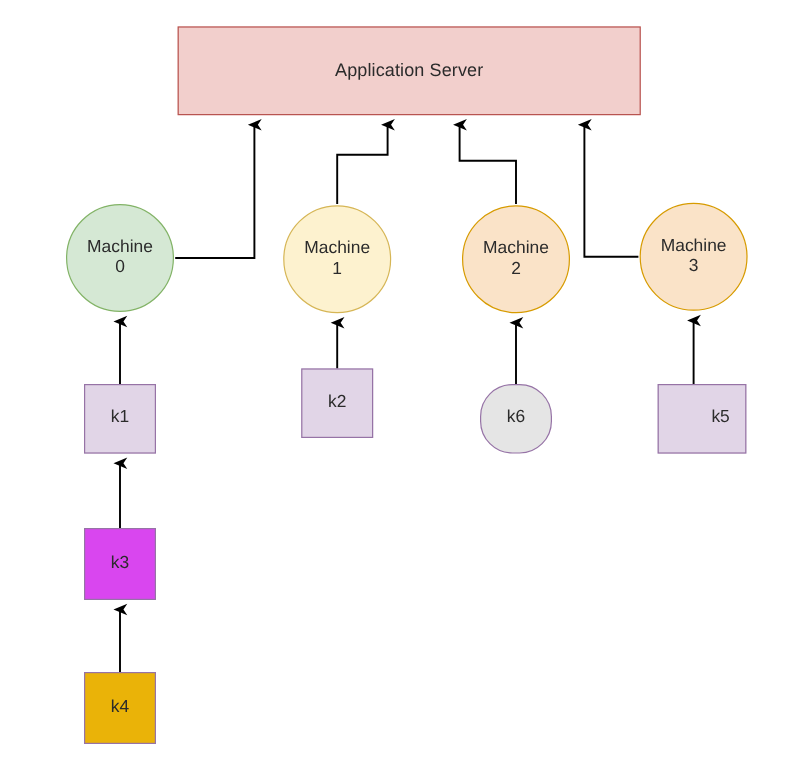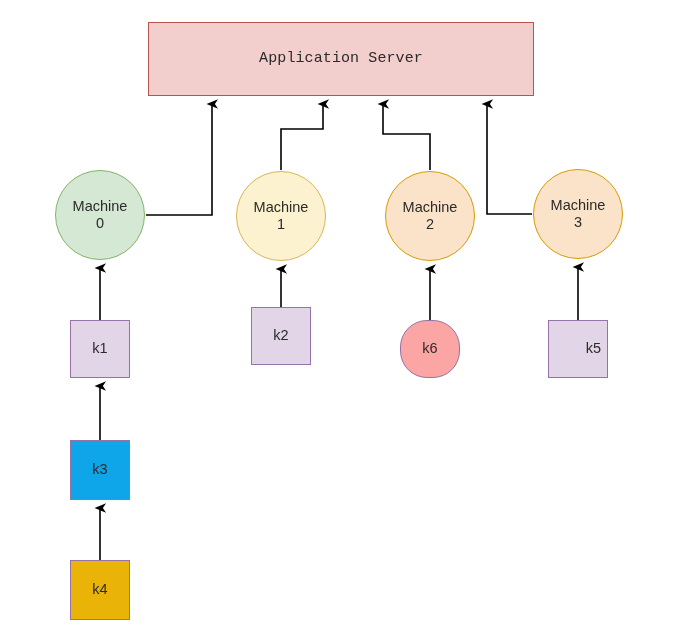--- a/index.html
+++ b/index.html
@@ -85,21 +85,21 @@
         <path d="M 532 214 L 487 214 L 487 104"></path>
         <path d="M 100 320 L 100 268"></path>
         <path d="M 100 440 L 100 386"></path>
         <path d="M 100 560 L 100 508"></path>
         <path d="M 281 320 L 281 269"></path>
         <path d="M 430 320 L 430 269"></path>
         <path d="M 578 320 L 578 267"></path>
       </g>
   </svg>
 
-  <div class="node server-node" id="node-server" style="left: 148px; top: 22px; width: 386px; height: 74px; background: rgb(242, 207, 204); border-color: rgb(184, 84, 80); font-family: Liberation Mono, monospace;">
+  <div class="node server-node" id="node-server" style="left: 148px; top: 22px; width: 386px; height: 74px; background: rgb(242, 207, 204); border-color: rgb(184, 84, 80);">
     <span>Application Server</span>
   </div>
 
   <div class="node machine-node machine-green" id="node-machine-0" style="left: 55px; top: 170px; width: 90px; height: 90px; background: rgb(213, 232, 212); border-color: rgb(130, 179, 102);">
     <span>Machine
 0</span>
   </div>
   <div class="node machine-node machine-yellow" id="node-machine-1" style="left: 236px; top: 171px; width: 90px; height: 90px; background: rgb(253, 242, 207); border-color: rgb(214, 182, 86);">
     <span>Machine
 1</span>
@@ -109,29 +109,29 @@
 2</span>
   </div>
   <div class="node machine-node machine-peach" id="node-machine-3" style="left: 533px; top: 169px; width: 90px; height: 90px; background: rgb(250, 227, 200); border-color: rgb(215, 155, 0);">
     <span>Machine
 3</span>
   </div>
 
   <div class="node k-node" id="node-k1" style="left: 70px; top: 320px; width: 60px; height: 58px; background: rgb(225, 213, 231); border-color: rgb(150, 115, 166);">
     <span>k1</span>
   </div>
-  <div class="node k-node" id="node-k3" style="left: 70px; top: 440px; width: 60px; height: 60px; background: #0ea5e9; border-color: rgb(150, 115, 166);">
+  <div class="node k-node" id="node-k3" style="left: 70px; top: 440px; width: 60px; height: 60px; background: #d946ef; border-color: rgb(150, 115, 166);">
     <span>k3</span>
   </div>
   <div class="node k-node" id="node-k4" style="left: 70px; top: 560px; width: 60px; height: 60px; background: #eab308; border-color: rgb(150, 115, 166);">
     <span>k4</span>
   </div>
   <div class="node k-node" id="node-k2" style="left: 251px; top: 307px; width: 60px; height: 58px; background: rgb(225, 213, 231); border-color: rgb(150, 115, 166);">
     <span>k2</span>
   </div>
-  <div class="node k-node" id="node-k6" style="left: 400px; top: 320px; width: 60px; height: 58px; background: #fca5a5; border-color: rgb(150, 115, 166); border-radius: 27px;">
+  <div class="node k-node" id="node-k6" style="left: 400px; top: 320px; width: 60px; height: 58px; background: #e5e5e5; border-color: rgb(150, 115, 166); border-radius: 27px;">
     <span>k6</span>
   </div>
-  <div class="node k-node" id="node-k5" style="left: 548px; top: 320px; width: 60px; height: 58px; background: rgb(225, 213, 231); border-color: rgb(150, 115, 166); padding-left: 31px;">
+  <div class="node k-node" id="node-k5" style="left: 548px; top: 320px; width: 74px; height: 58px; background: rgb(225, 213, 231); border-color: rgb(150, 115, 166); padding-left: 31px;">
     <span>k5</span>
   </div>
 
 </div>
 
 </body></html>

